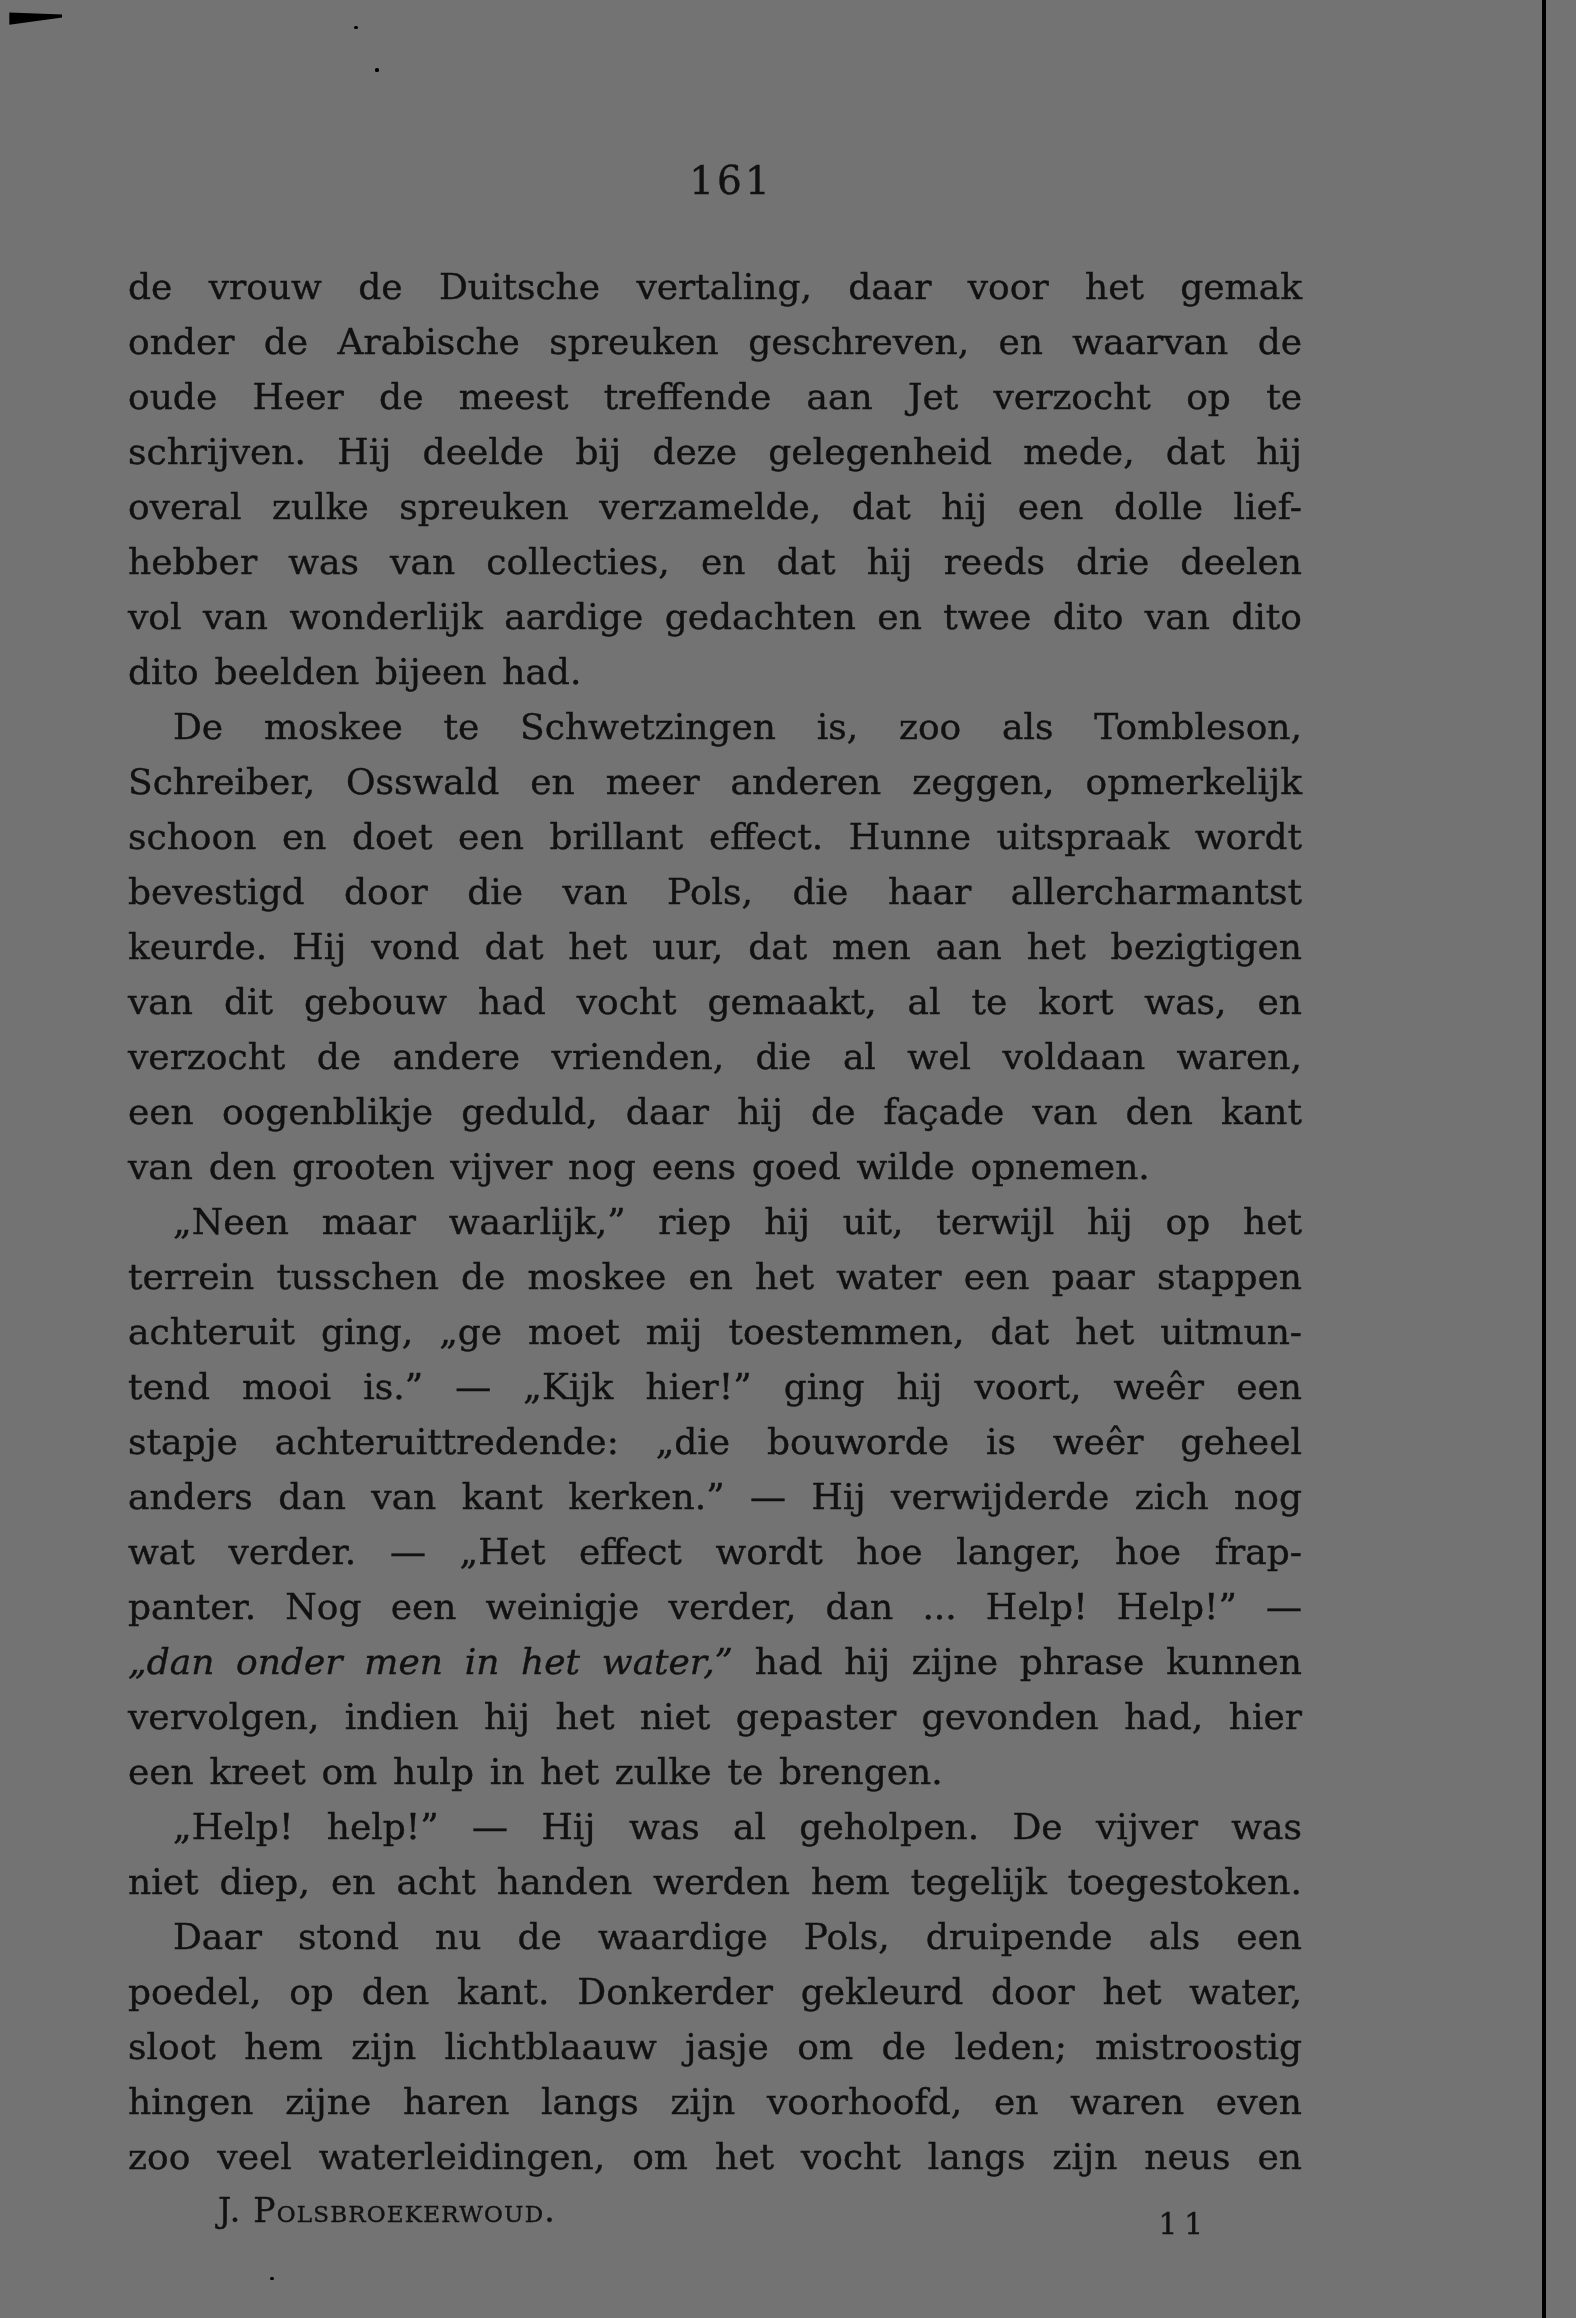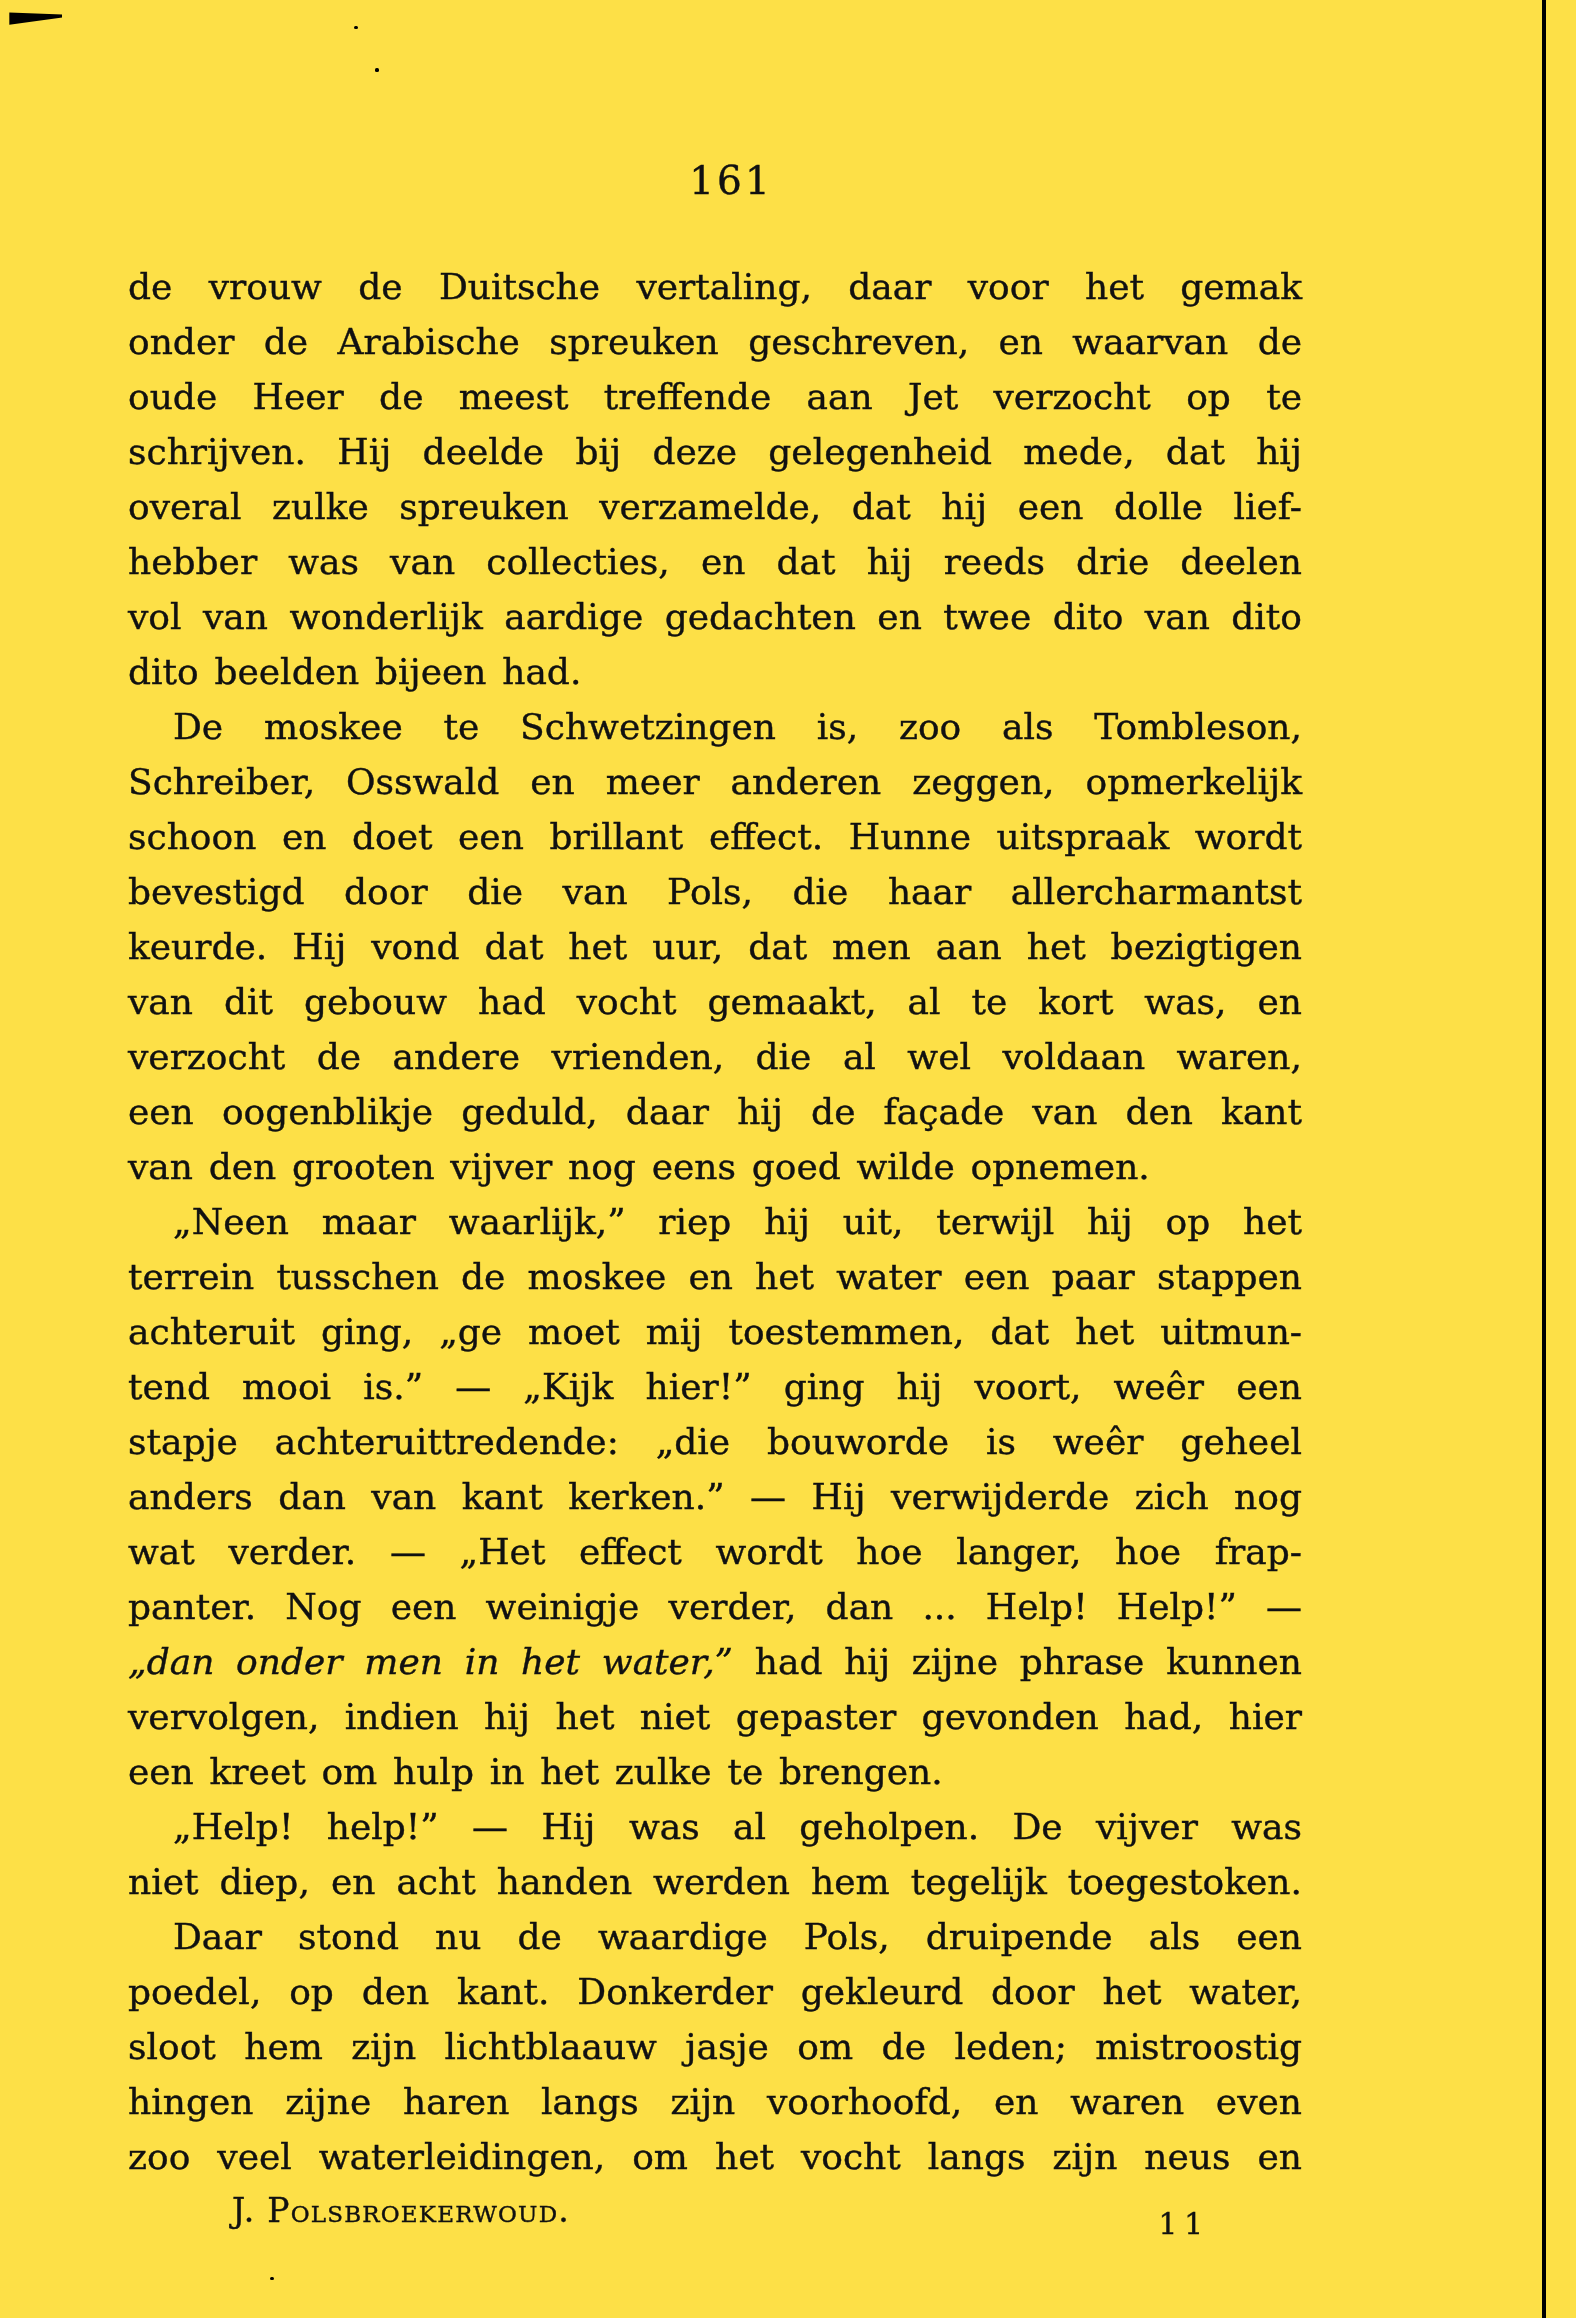--- a/index.html
+++ b/index.html
@@ -1,19 +1,19 @@
 <!DOCTYPE html>
 <html style="font-size:12.4px"><head>
 <meta charset="utf-8">
 <style>
   html,body{margin:0;padding:0;}
   .page{
     position:relative;
     width:1576px;height:2319px;
-    background:#fde047;
+    background:#737373;
     color:#111;
     font-family:"DejaVu Serif","Liberation Serif",serif;
     overflow:hidden;
   }
   .pageno{
     position:absolute;left:144px;top:158px;width:1174px;
     text-align:center;
     font-size:39px;
     letter-spacing:3.1px;
     -webkit-text-stroke:0.4px #111;
@@ -30,21 +30,21 @@
     word-spacing:0.12em;
   }
   .line.end{text-align-last:left;}
   .line.indent{text-indent:45px;}
   .it{font-style:italic;}
   .footer{
     position:absolute;left:144px;top:2191px;width:1174px;height:74px;
     -webkit-text-stroke:0.4px #111;
   }
   .footer-name{
-    position:absolute;left:88px;top:0;
+    position:absolute;left:74px;top:0;
     font-size:33px;
     font-variant:small-caps;
     letter-spacing:1.2px;
   }
   .footer-num{
     position:absolute;right:108px;top:15.5px;
     font-size:29.5px;
     letter-spacing:7px;
   }
   

